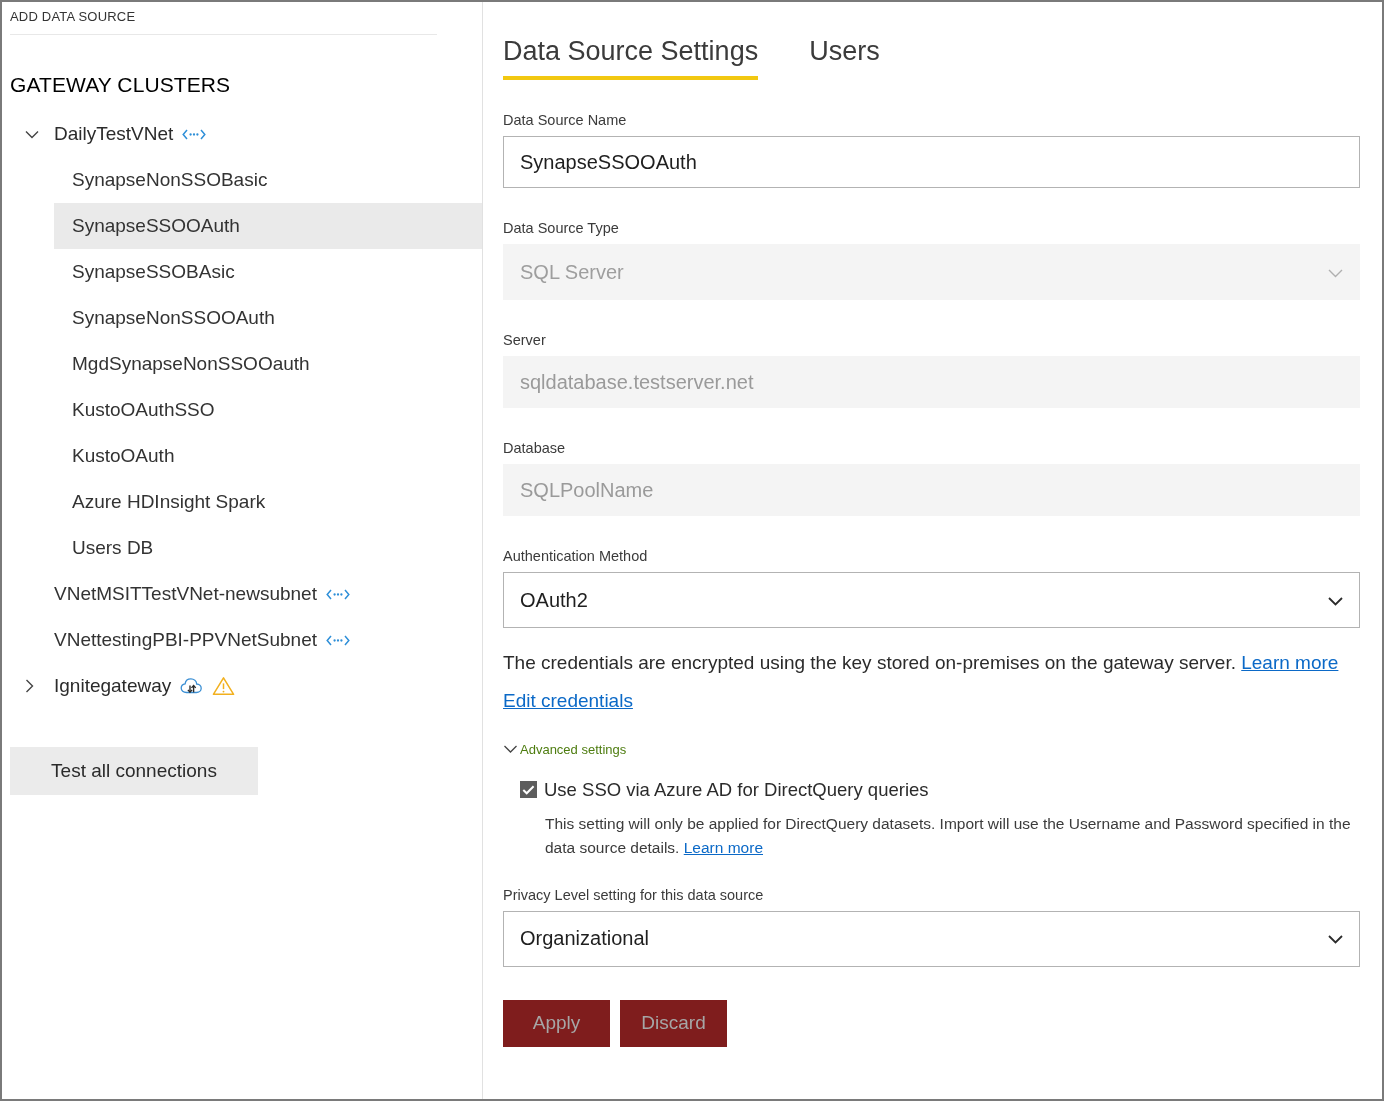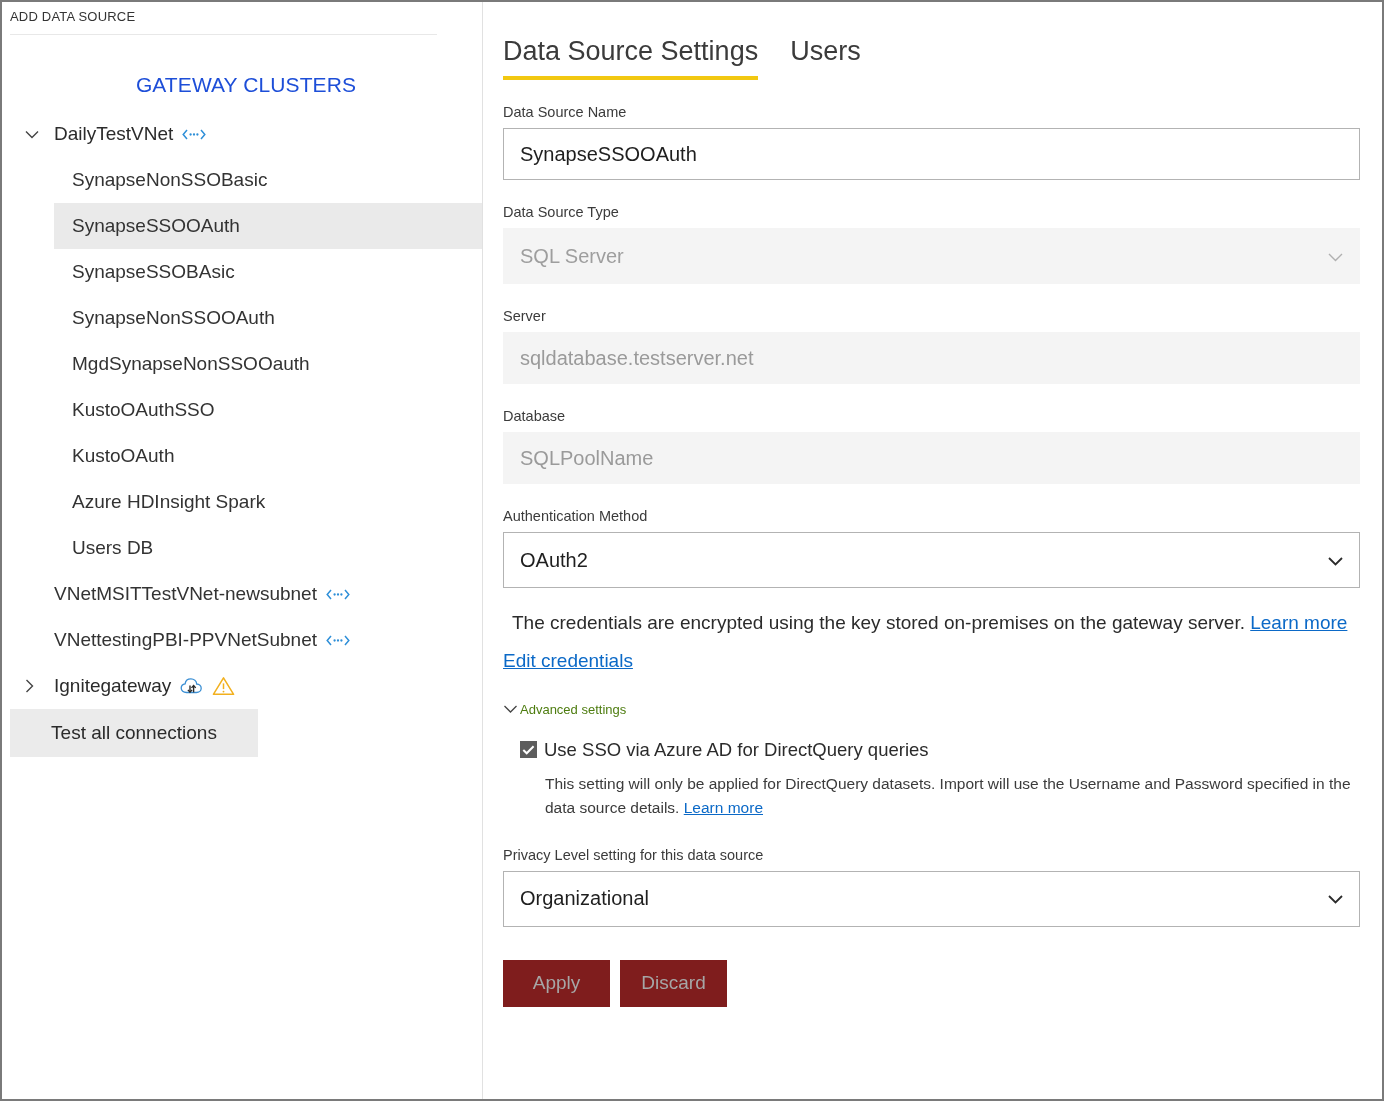--- a/index.html
+++ b/index.html
@@ -35,25 +35,24 @@
     letter-spacing: .2px;
     padding: 7px 0 0 8px;
   }
   .add-ds-divider {
     margin: 10px 45px 0 8px;
     height: 1px;
     background: #e8e8e8;
   }
   .gw-title {
     font-size: 21px;
-    color: #1d4ed8;
+    color: #000000;
     font-weight: 400;
     padding: 38px 0 0 8px;
     letter-spacing: .1px;
-    text-align: center;
   }
 
   .tree { margin-top: 14px; }
 
   .tree-row {
     display: flex;
     align-items: center;
     height: 46px;
     font-size: 19px;
     color: #333;
@@ -89,21 +88,21 @@
     display: inline-flex;
     align-items: center;
     color: #2e8fd8;
   }
   .cloud-icon { margin-left: 9px; display:inline-flex; align-items:center; color:#3b8fd4;}
   .warn-icon { margin-left: 7px; display:inline-flex; align-items:center; }
 
   .test-btn {
     position: absolute;
     left: 8px;
-    top: 707px;
+    top: 745px;
     width: 248px;
     height: 48px;
     background: #ebebeb;
     border: none;
     font-family: "Liberation Sans", sans-serif;
     font-size: 19px;
     color: #2b2b2b;
     cursor: pointer;
     text-align: center;
   }
@@ -111,36 +110,36 @@
   
   .main {
     flex: 1 1 auto;
     padding: 0;
     position: relative;
   }
   .tabs {
     display: flex;
     align-items: flex-end;
     padding: 34px 0 0 20px;
-    gap: 32px;
+    gap: 51px;
   }
   .tab {
     font-size: 27px;
     color: #3b3b3b;
     font-weight: 400;
     padding-bottom: 9px;
     cursor: pointer;
     border-bottom: 4px solid transparent;
     line-height: 1.15;
   }
   .tab.active { border-bottom-color: #f2c811; }
 
   .form { padding: 0 22px 0 20px; }
 
-  .field { margin-top: 24px; }
+  .field { margin-top: 32px; }
   .field-label {
     font-size: 14.5px;
     color: #3b3b3b;
     margin-bottom: 8px;
     display: block;
   }
 
   .input-box {
     width: 100%;
     height: 52px;
@@ -179,21 +178,20 @@
     cursor: default;
   }
   .caret { color: #3b3b3b; font-size: 15px; line-height: 1;}
   .select-box.disabled .caret { color: #b0b0b0; }
 
   .cred-note {
     margin-top: 22px;
     font-size: 19px;
     color: #2b2b2b;
     line-height: 1.35;
-    margin-left: 9px;
   }
   a.link {
     color: #0b69c7;
     text-decoration: underline;
     cursor: pointer;
   }
   .edit-cred {
     margin-top: 14px;
     font-size: 19px;
   }

